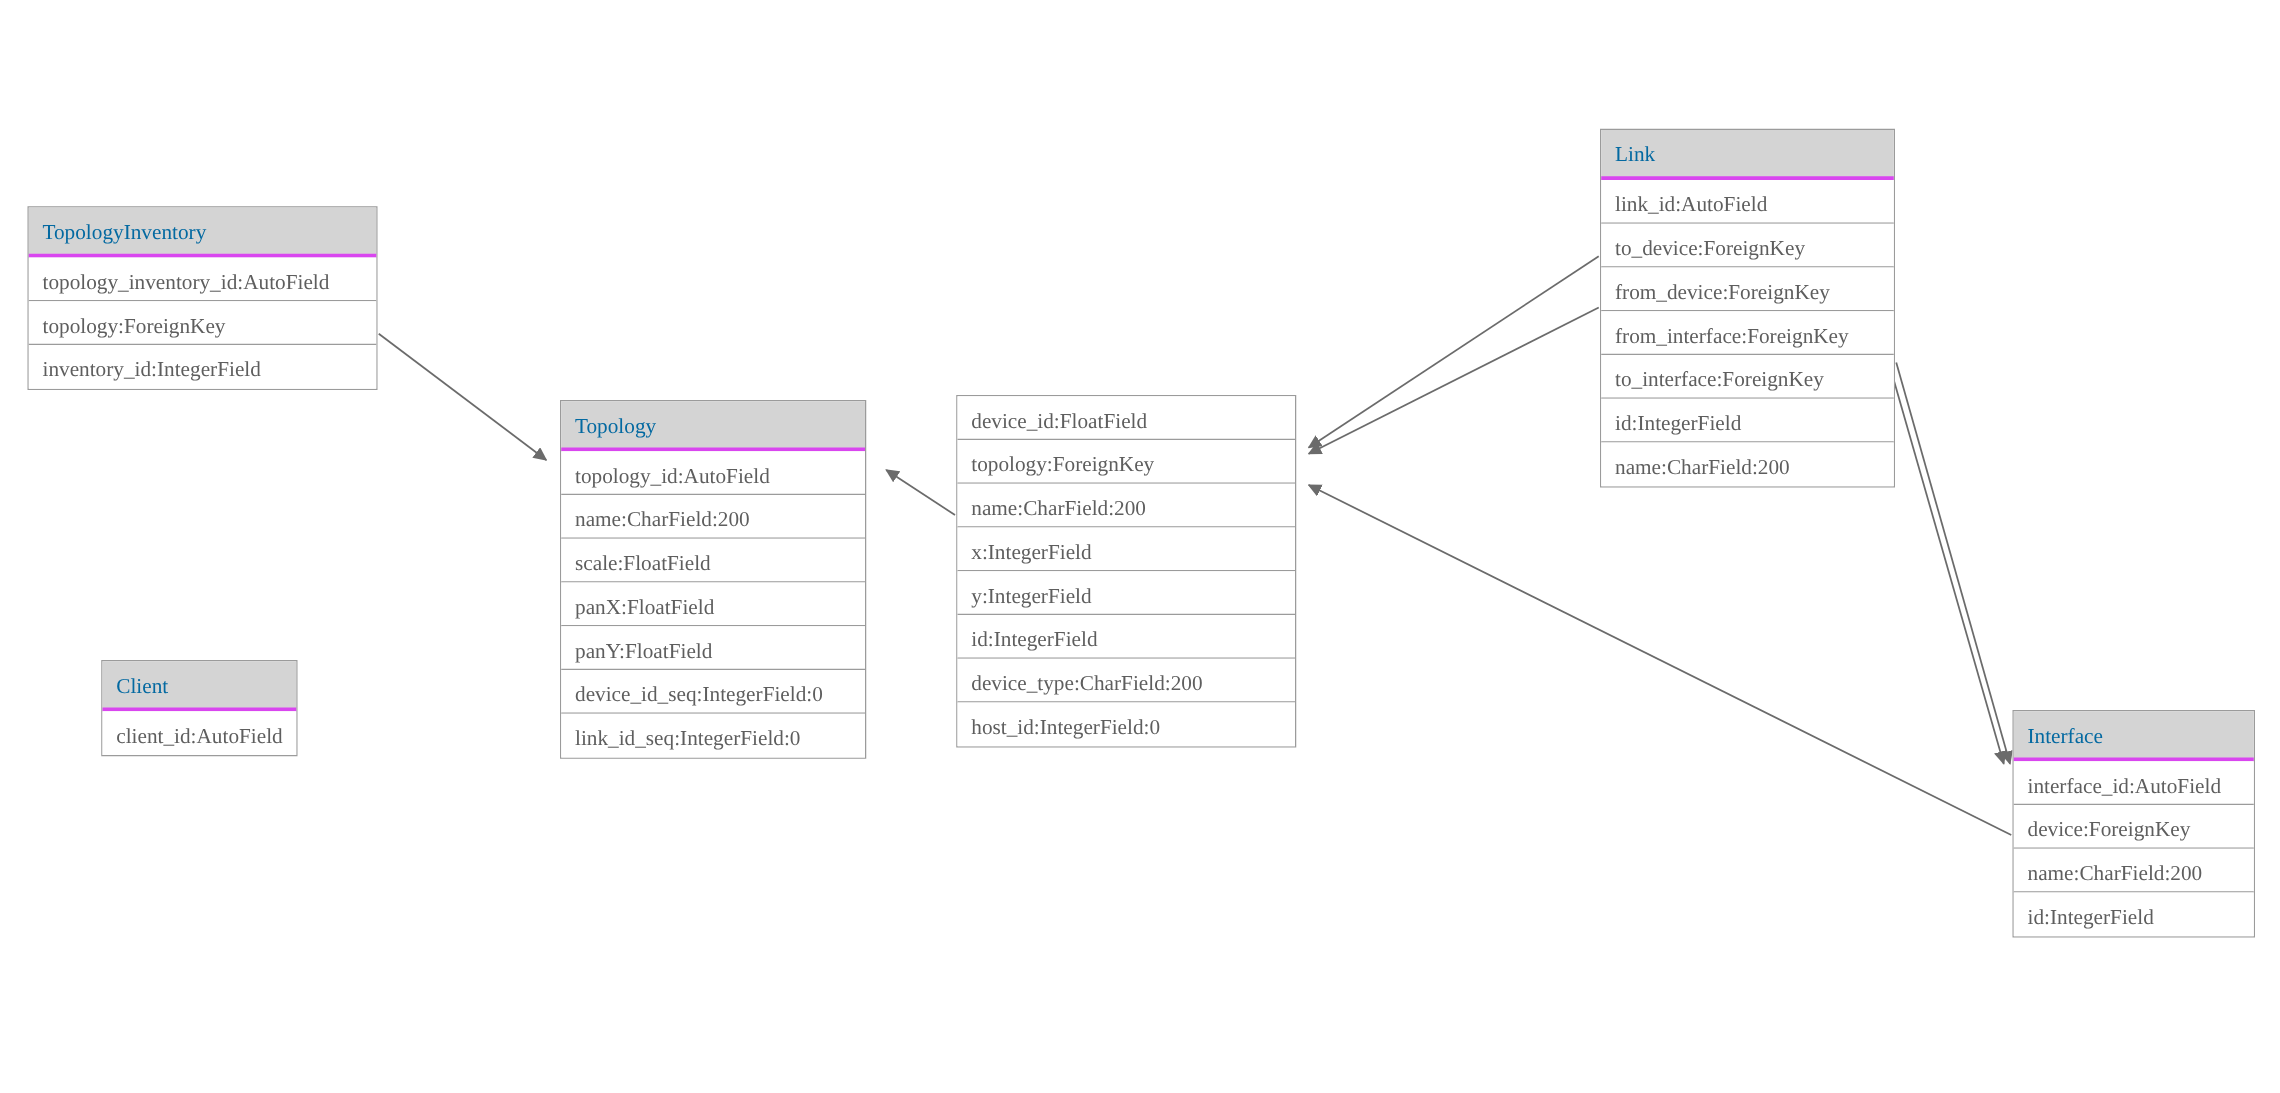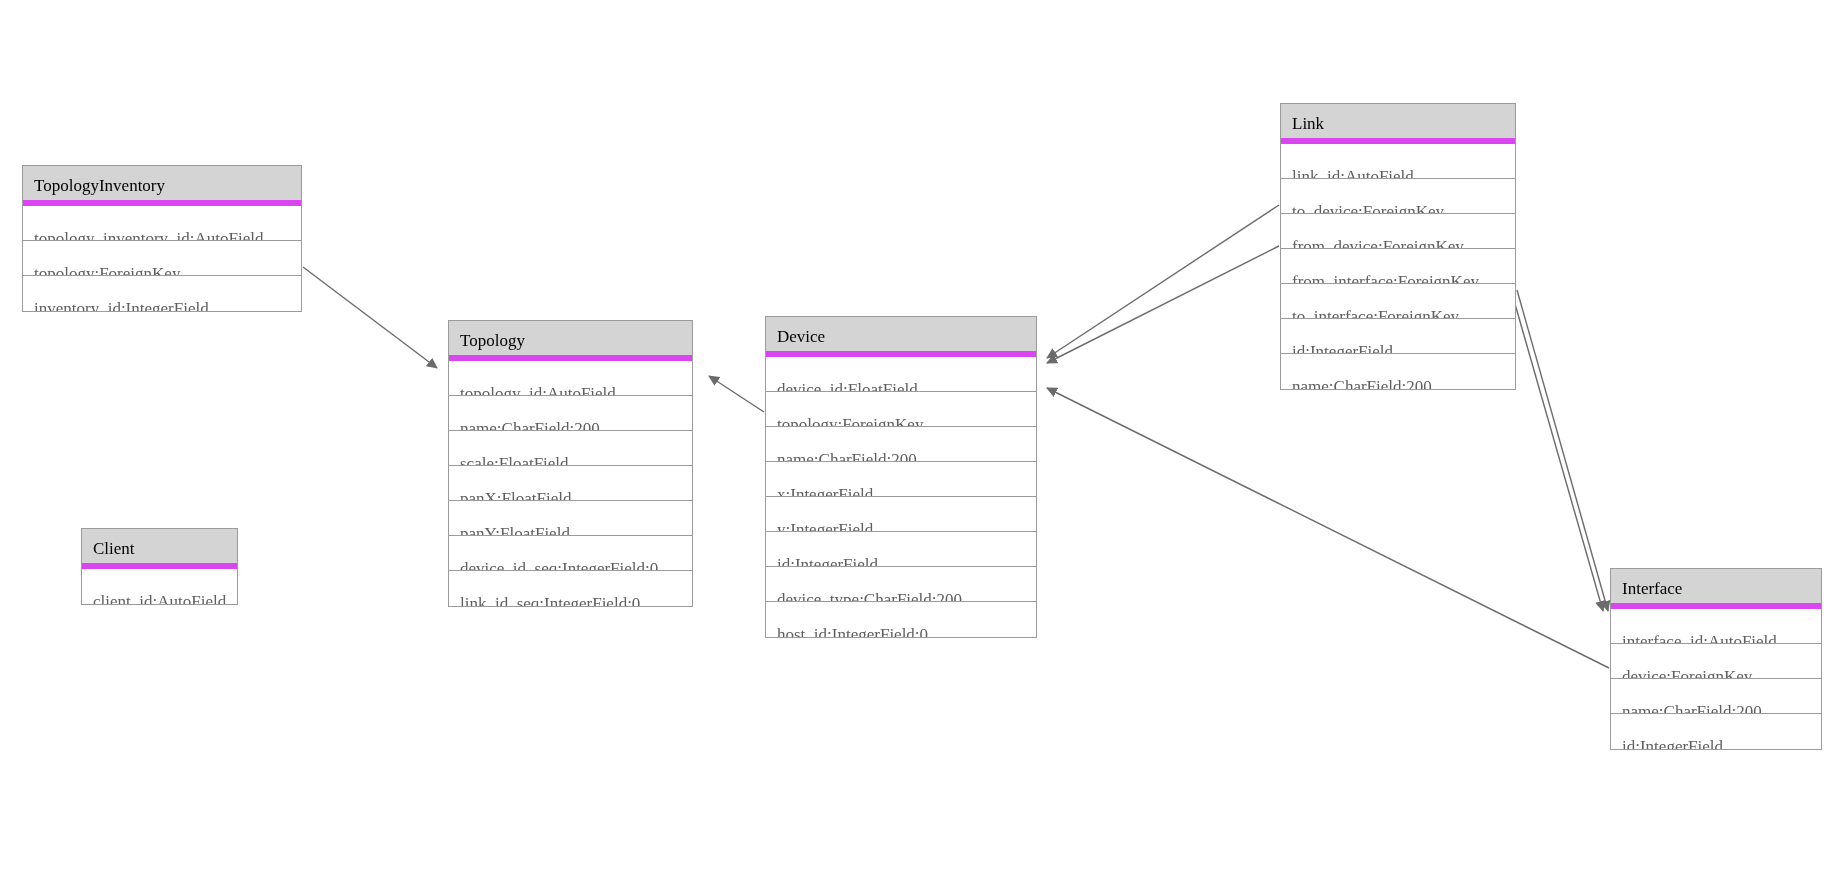--- a/index.html
+++ b/index.html
@@ -35,38 +35,38 @@
     position: absolute;
     box-sizing: border-box;
     background: #ffffff;
     border: 1px solid #9b9b9b;
     z-index: 2;
   }
 
   .entity-header {
     box-sizing: border-box;
     background: #d4d4d4;
-    border-bottom: 6px solid #d946ef;
-    color: #000000;
+    border-bottom: 3px solid #d946ef;
+    color: #0369a1;
     font-size: 17px;
     line-height: 40px;
     height: 40px;
     padding: 0 0 0 11px;
     white-space: nowrap;
     overflow: hidden;
   }
 
   .entity-field {
     box-sizing: border-box;
     border-bottom: 1px solid #9b9b9b;
     color: #5e5e5e;
     font-size: 17px;
     line-height: 34px;
     height: 35px;
-    padding: 16px 0 0 11px;
+    padding: 3px 0 0 11px;
     white-space: nowrap;
     overflow: hidden;
     background: #ffffff;
   }
 
   .entity-field.last {
     border-bottom: none;
   }
 </style>
 </head>
@@ -127,21 +127,20 @@
     <div class="entity-field">device_id_seq:IntegerField:0</div>
     <div class="entity-field last">link_id_seq:IntegerField:0</div>
   </div>
 
   <div class="entity" style="left:81px; top:528px; width:157px;">
     <div class="entity-header">Client</div>
     <div class="entity-field last">client_id:AutoField</div>
   </div>
 
   <div class="entity" style="left:765px; top:316px; width:272px;">
-    <div class="entity-header">Device</div>
     <div class="entity-field">device_id:FloatField</div>
     <div class="entity-field">topology:ForeignKey</div>
     <div class="entity-field">name:CharField:200</div>
     <div class="entity-field">x:IntegerField</div>
     <div class="entity-field">y:IntegerField</div>
     <div class="entity-field">id:IntegerField</div>
     <div class="entity-field">device_type:CharField:200</div>
     <div class="entity-field last">host_id:IntegerField:0</div>
   </div>
 
@@ -149,21 +148,21 @@
     <div class="entity-header">Link</div>
     <div class="entity-field">link_id:AutoField</div>
     <div class="entity-field">to_device:ForeignKey</div>
     <div class="entity-field">from_device:ForeignKey</div>
     <div class="entity-field">from_interface:ForeignKey</div>
     <div class="entity-field">to_interface:ForeignKey</div>
     <div class="entity-field">id:IntegerField</div>
     <div class="entity-field last">name:CharField:200</div>
   </div>
 
-  <div class="entity" style="left:1610px; top:568px; width:212px;">
+  <div class="entity" style="left:1610px; top:568px; width:194px;">
     <div class="entity-header">Interface</div>
     <div class="entity-field">interface_id:AutoField</div>
     <div class="entity-field">device:ForeignKey</div>
     <div class="entity-field">name:CharField:200</div>
     <div class="entity-field last">id:IntegerField</div>
   </div>
 
 </div>
 
 </body></html>

